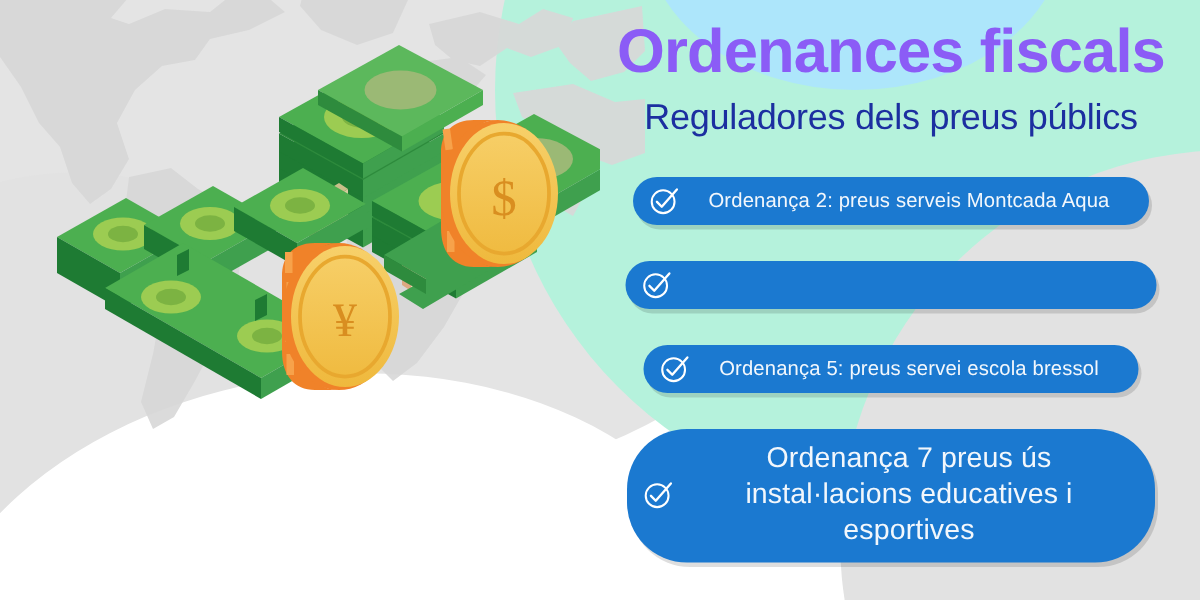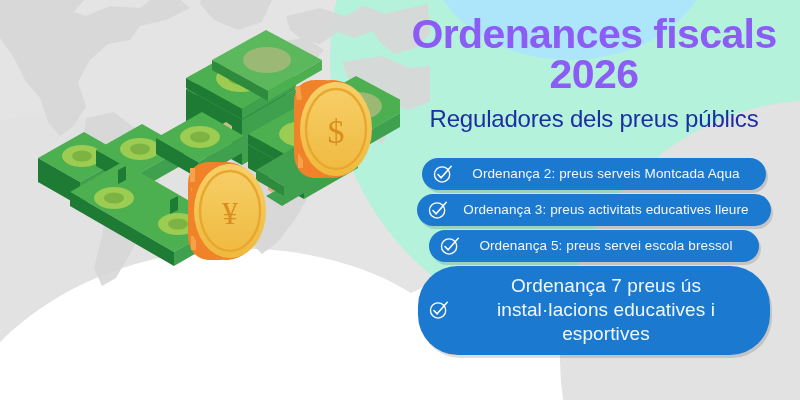--- a/index.html
+++ b/index.html
@@ -64,21 +64,21 @@
     width:400px;
   }
   .title .line2{display:block;}
   .subtitle{
     color:#1C2FA0;font-size:24px;line-height:1.1;text-align:center;
     margin:12px 0 13px 0;letter-spacing:-0.2px;font-weight:400;
   }
 
   .pill-list{
     margin-top:12px;width:100%;
-    display:flex;flex-direction:column;align-items:center;gap:4px;
+    display:flex;flex-direction:column;align-items:center;gap:24px;
   }
   .pill{
     position:relative;
     background:#1B79D0;
     color:#ffffff;
     border-radius:40px;
     display:flex;align-items:center;
     box-sizing:border-box;
     box-shadow:2px 3px 0 rgba(0,0,0,0.13);
     padding:5px 14px 5px 10px;
@@ -294,21 +294,20 @@
       <ellipse cx="220" cy="201" rx="36" ry="47" fill="url(#coinFace)"></ellipse>
       <ellipse cx="220" cy="201" rx="30" ry="40" fill="none" stroke="#E8A82F" stroke-width="2.5"></ellipse>
       <text x="220" y="214" text-anchor="middle" font-family="'Liberation Serif',serif" font-size="32" fill="#D98E20">¥</text>
     </g>
   </svg>
 
   <div class="panel">
 
     <h1 class="title">
       <span>Ordenances fiscals</span>
-      <span class="line2">2026</span>
     </h1>
 
     <div class="subtitle">Reguladores dels preus públics</div>
 
     <div class="pill-list">
 
       <div class="pill w1 single">
         <span class="check">
           <svg viewBox="0 0 24 24" width="22" height="22">
             <circle cx="11" cy="12.5" r="8.3" fill="none" stroke="#ffffff" stroke-width="1.5"></circle>
@@ -318,21 +317,20 @@
         <span class="ptext">Ordenança 2: preus serveis Montcada Aqua</span>
       </div>
 
       <div class="pill w2 single">
         <span class="check">
           <svg viewBox="0 0 24 24" width="22" height="22">
             <circle cx="11" cy="12.5" r="8.3" fill="none" stroke="#ffffff" stroke-width="1.5"></circle>
             <path d="M6.5 12.6 L10 16.2 L21 3.6" fill="none" stroke="#ffffff" stroke-width="1.7" stroke-linecap="round" stroke-linejoin="round"></path>
           </svg>
         </span>
-        <span class="ptext">Ordenança 3: preus activitats educatives lleure</span>
       </div>
 
       <div class="pill w3 single">
         <span class="check">
           <svg viewBox="0 0 24 24" width="22" height="22">
             <circle cx="11" cy="12.5" r="8.3" fill="none" stroke="#ffffff" stroke-width="1.5"></circle>
             <path d="M6.5 12.6 L10 16.2 L21 3.6" fill="none" stroke="#ffffff" stroke-width="1.7" stroke-linecap="round" stroke-linejoin="round"></path>
           </svg>
         </span>
         <span class="ptext">Ordenança 5: preus servei escola bressol</span>

